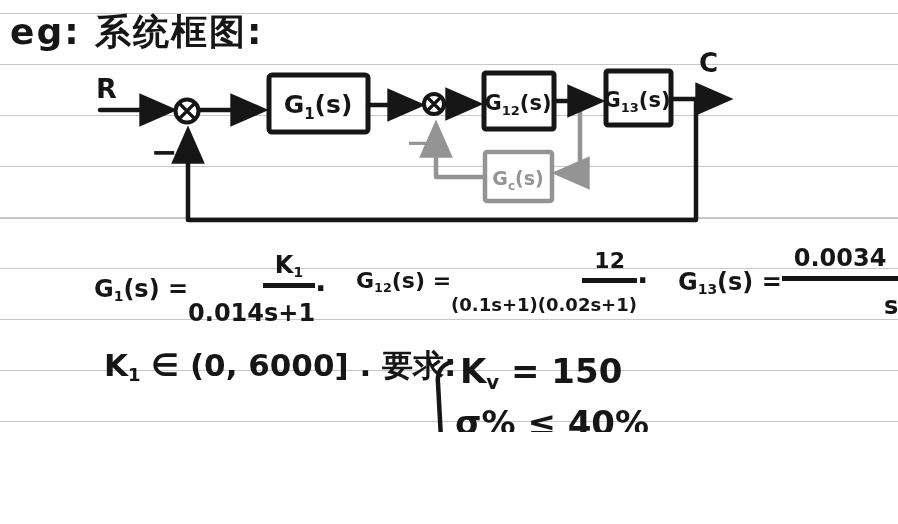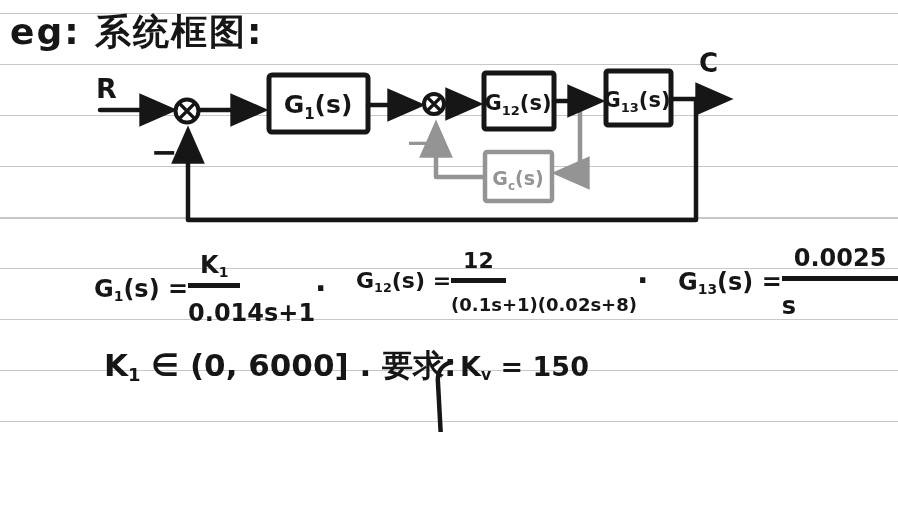--- a/index.html
+++ b/index.html
@@ -21,30 +21,30 @@
   svg.diagram{position:absolute;left:0;top:0;width:898px;height:524px}
   svg .ln{fill:none;stroke:var(--ink);stroke-width:4.5;stroke-linecap:round;stroke-linejoin:round}
   svg .blk{fill:#fff;stroke:var(--ink);stroke-width:5;stroke-linejoin:round}
   svg .jx{fill:#fff;stroke:var(--ink);stroke-width:4}
   svg .xx{fill:none;stroke:var(--ink);stroke-width:3.2;stroke-linecap:round}
   svg .gln{fill:none;stroke:var(--gray-ink);stroke-width:4.5;stroke-linecap:round;stroke-linejoin:round}
   svg .gblk{fill:#fff;stroke:var(--gray-ink);stroke-width:4.5;stroke-linejoin:round}
   svg text{font-family:"DejaVu Sans",sans-serif;font-weight:bold;fill:var(--ink);stroke:none}
   svg text.gtxt, svg text.gtxt tspan{fill:var(--gray-ink)}
   .formula{position:absolute;display:flex;align-items:center;font-size:24px;white-space:nowrap}
-  .frac{display:inline-flex;flex-direction:column;align-items:flex-start;text-align:center}
+  .frac{display:inline-flex;flex-direction:column;align-items:flex-end;text-align:center}
   .frac .num{padding:0 12px 3px;border-bottom:5px solid var(--ink)}
   .frac .den{padding-top:11px}
   .f2{font-size:22px}
   .f2 .den{font-size:18px}
   .f3{font-size:24px}
   .sb{font-size:0.58em;vertical-align:-0.28em}
   .dot{font-size:30px;line-height:0}
   .constraint{left:104px;top:345px;font-size:31px;white-space:nowrap}
-  .req{position:absolute;font-size:27px;white-space:nowrap}
+  .req{position:absolute;font-size:34px;white-space:nowrap}
   .req1{left:460px;top:351px}
   .req2{left:455px;top:403px}
   .req3{left:471px;top:456px}
   .watermark{left:742px;top:492px;font-size:14px;font-weight:normal;color:var(--watermark);letter-spacing:.5px}
 </style>
 </head>
 <body>
 
 <div class="page">
 
@@ -99,32 +99,33 @@
       <span class="num"><span>K</span><span class="sb">1</span></span>
       <span class="den">0.014s+1</span>
     </span>
     <span class="dot">·</span>
   </div>
 
   <div class="formula f2" style="left:356px;top:248px">
     <span><span>G</span><span class="sb">12</span><span>(s) =</span></span>
     <span class="frac">
       <span class="num"><span>12</span><span class="sb"></span></span>
-      <span class="den">(0.1s+1)(0.02s+8)</span>
+      <span class="den">(0.1s+1)(0.02s+1)</span>
     </span>
     <span class="dot">·</span>
   </div>
 
   <div class="formula f3" style="left:678px;top:244px">
     <span><span>G</span><span class="sb">13</span><span>(s) =</span></span>
     <span class="frac">
-      <span class="num"><span>0.0025</span><span class="sb"></span></span>
+      <span class="num"><span>0.0034</span><span class="sb"></span></span>
       <span class="den">s</span>
     </span>
   </div>
 
   <div class="abs constraint"><span>K</span><span class="sb">1</span><span> ∈ (0, 6000] . 要求:</span></div>
 
   <div class="req req1"><span>K</span><span class="sb">v</span><span> = 150</span></div>
+  <div class="req req2"><span>σ%</span><span class="sb"></span><span> ≤ 40%</span></div>
   <div class="req req3"><span>t</span><span class="sb">s</span><span> ≤ 1s</span></div>
 
 
 </div>
 
 </body></html>

